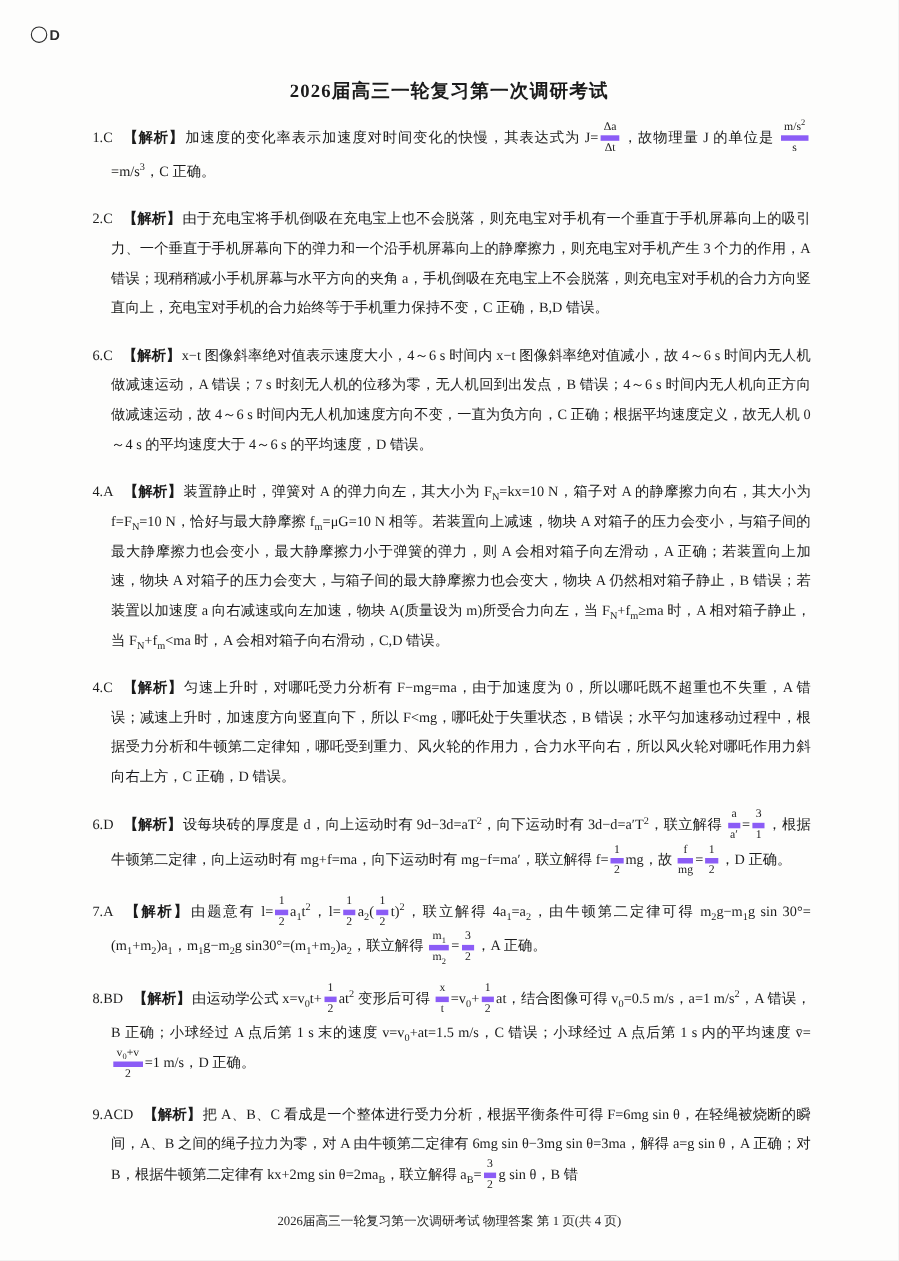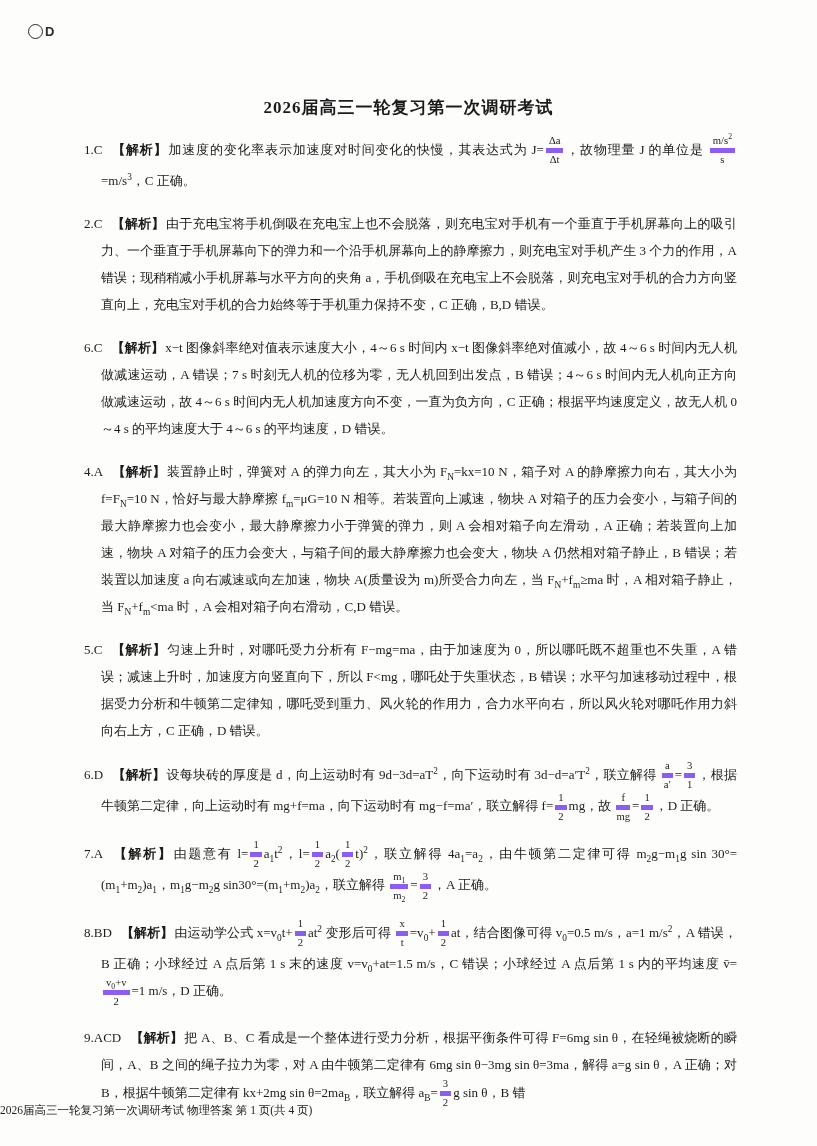--- a/index.html
+++ b/index.html
@@ -5,54 +5,54 @@
   html,body{margin:0;padding:0;background:#e8e8e8;}
   .page{
     width:817px;height:1146px;position:relative;margin:0 auto;
     background:#fdfdfc;color:#1b1b1b;overflow:hidden;
     font-family:"Liberation Serif","DejaVu Serif",serif;
   }
   .logo{position:absolute;top:24px;left:28px;display:flex;align-items:center;gap:2px;
         font-family:"Liberation Sans","DejaVu Sans",sans-serif;}
   .logo-circle{width:13px;height:13px;border:1.6px solid #2b2b2b;border-radius:50%;display:inline-block;}
   .logo-letter{font-size:13px;font-weight:bold;color:#2b2b2b;}
-  .title-block{padding-top:96px;text-align:center;}
+  .title-block{padding-top:71px;text-align:center;}
   .title1{font-size:17px;font-weight:bold;letter-spacing:1px;}
   .title2{font-size:20px;font-weight:bold;margin-top:8px;letter-spacing:1px;}
   .items{margin:14px 64px 0 68px;font-size:13px;line-height:2.08;text-align:justify;}
   .item{margin:16px;padding-left:17px;text-indent:-17px;}
   .item-label{margin-right:9px;}
   .jiexi{font-family:"Liberation Sans","DejaVu Sans",sans-serif;font-weight:bold;margin-right:1px;}
   .item-body sup,.item-body sub{font-size:0.72em;line-height:0;}
   .frac{display:inline-block;vertical-align:middle;text-align:center;
         font-size:0.82em;line-height:1.15;margin:0 2px;text-indent:0;}
   .fnum{display:block;border-bottom:5px solid #8b5cf6;padding:0 3px 1px;}
   .fden{display:block;padding-top:1px;}
-  .footer{position:absolute;left:0;right:0;bottom:28px;text-align:left;font-size:11.5px;color:#222;}
+  .footer{position:absolute;left:0;right:0;bottom:28px;text-align:center;font-size:11.5px;color:#222;}
 </style>
 </head>
 <body>
 
 <div class="page">
 
   <div class="logo">
     <span class="logo-circle"></span>
       <span class="logo-letter">D</span>
   </div>
 
   <div class="title-block">
     <div class="title1">2026届高三一轮复习第一次调研考试</div>
   </div>
 
   <div class="items">
     <p class="item"><span class="item-label">1.C</span><span class="jiexi">【解析】</span><span class="item-body">加速度的变化率表示加速度对时间变化的快慢，其表达式为 J=<span class="frac"><span class="fnum">Δa</span><span class="fden">Δt</span></span>，故物理量 J 的单位是 <span class="frac"><span class="fnum">m/s<sup>2</sup></span><span class="fden">s</span></span>=m/s<sup>3</sup>，C 正确。</span></p>
     <p class="item"><span class="item-label">2.C</span><span class="jiexi">【解析】</span><span class="item-body">由于充电宝将手机倒吸在充电宝上也不会脱落，则充电宝对手机有一个垂直于手机屏幕向上的吸引力、一个垂直于手机屏幕向下的弹力和一个沿手机屏幕向上的静摩擦力，则充电宝对手机产生 3 个力的作用，A 错误；现稍稍减小手机屏幕与水平方向的夹角 a，手机倒吸在充电宝上不会脱落，则充电宝对手机的合力方向竖直向上，充电宝对手机的合力始终等于手机重力保持不变，C 正确，B,D 错误。</span></p>
     <p class="item"><span class="item-label">6.C</span><span class="jiexi">【解析】</span><span class="item-body">x−t 图像斜率绝对值表示速度大小，4～6 s 时间内 x−t 图像斜率绝对值减小，故 4～6 s 时间内无人机做减速运动，A 错误；7 s 时刻无人机的位移为零，无人机回到出发点，B 错误；4～6 s 时间内无人机向正方向做减速运动，故 4～6 s 时间内无人机加速度方向不变，一直为负方向，C 正确；根据平均速度定义，故无人机 0～4 s 的平均速度大于 4～6 s 的平均速度，D 错误。</span></p>
     <p class="item"><span class="item-label">4.A</span><span class="jiexi">【解析】</span><span class="item-body">装置静止时，弹簧对 A 的弹力向左，其大小为 F<sub>N</sub>=kx=10 N，箱子对 A 的静摩擦力向右，其大小为 f=F<sub>N</sub>=10 N，恰好与最大静摩擦 f<sub>m</sub>=μG=10 N 相等。若装置向上减速，物块 A 对箱子的压力会变小，与箱子间的最大静摩擦力也会变小，最大静摩擦力小于弹簧的弹力，则 A 会相对箱子向左滑动，A 正确；若装置向上加速，物块 A 对箱子的压力会变大，与箱子间的最大静摩擦力也会变大，物块 A 仍然相对箱子静止，B 错误；若装置以加速度 a 向右减速或向左加速，物块 A(质量设为 m)所受合力向左，当 F<sub>N</sub>+f<sub>m</sub>≥ma 时，A 相对箱子静止，当 F<sub>N</sub>+f<sub>m</sub>&lt;ma 时，A 会相对箱子向右滑动，C,D 错误。</span></p>
-    <p class="item"><span class="item-label">5.C</span><span class="jiexi">【解析】</span><span class="item-body">匀速上升时，对哪吒受力分析有 F−mg=ma，由于加速度为 0，所以哪吒既不超重也不失重，A 错误；减速上升时，加速度方向竖直向下，所以 F&lt;mg，哪吒处于失重状态，B 错误；水平匀加速移动过程中，根据受力分析和牛顿第二定律知，哪吒受到重力、风火轮的作用力，合力水平向右，所以风火轮对哪吒作用力斜向右上方，C 正确，D 错误。</span></p>
+    <p class="item"><span class="item-label">4.C</span><span class="jiexi">【解析】</span><span class="item-body">匀速上升时，对哪吒受力分析有 F−mg=ma，由于加速度为 0，所以哪吒既不超重也不失重，A 错误；减速上升时，加速度方向竖直向下，所以 F&lt;mg，哪吒处于失重状态，B 错误；水平匀加速移动过程中，根据受力分析和牛顿第二定律知，哪吒受到重力、风火轮的作用力，合力水平向右，所以风火轮对哪吒作用力斜向右上方，C 正确，D 错误。</span></p>
     <p class="item"><span class="item-label">6.D</span><span class="jiexi">【解析】</span><span class="item-body">设每块砖的厚度是 d，向上运动时有 9d−3d=aT<sup>2</sup>，向下运动时有 3d−d=a′T<sup>2</sup>，联立解得 <span class="frac"><span class="fnum">a</span><span class="fden">a′</span></span>=<span class="frac"><span class="fnum">3</span><span class="fden">1</span></span>，根据牛顿第二定律，向上运动时有 mg+f=ma，向下运动时有 mg−f=ma′，联立解得 f=<span class="frac"><span class="fnum">1</span><span class="fden">2</span></span>mg，故 <span class="frac"><span class="fnum">f</span><span class="fden">mg</span></span>=<span class="frac"><span class="fnum">1</span><span class="fden">2</span></span>，D 正确。</span></p>
     <p class="item"><span class="item-label">7.A</span><span class="jiexi">【解析】</span><span class="item-body">由题意有 l=<span class="frac"><span class="fnum">1</span><span class="fden">2</span></span>a<sub>1</sub>t<sup>2</sup>，l=<span class="frac"><span class="fnum">1</span><span class="fden">2</span></span>a<sub>2</sub>(<span class="frac"><span class="fnum">1</span><span class="fden">2</span></span>t)<sup>2</sup>，联立解得 4a<sub>1</sub>=a<sub>2</sub>，由牛顿第二定律可得 m<sub>2</sub>g−m<sub>1</sub>g sin 30°=(m<sub>1</sub>+m<sub>2</sub>)a<sub>1</sub>，m<sub>1</sub>g−m<sub>2</sub>g sin30°=(m<sub>1</sub>+m<sub>2</sub>)a<sub>2</sub>，联立解得 <span class="frac"><span class="fnum">m<sub>1</sub></span><span class="fden">m<sub>2</sub></span></span>=<span class="frac"><span class="fnum">3</span><span class="fden">2</span></span>，A 正确。</span></p>
     <p class="item"><span class="item-label">8.BD</span><span class="jiexi">【解析】</span><span class="item-body">由运动学公式 x=v<sub>0</sub>t+<span class="frac"><span class="fnum">1</span><span class="fden">2</span></span>at<sup>2</sup> 变形后可得 <span class="frac"><span class="fnum">x</span><span class="fden">t</span></span>=v<sub>0</sub>+<span class="frac"><span class="fnum">1</span><span class="fden">2</span></span>at，结合图像可得 v<sub>0</sub>=0.5 m/s，a=1 m/s<sup>2</sup>，A 错误，B 正确；小球经过 A 点后第 1 s 末的速度 v=v<sub>0</sub>+at=1.5 m/s，C 错误；小球经过 A 点后第 1 s 内的平均速度 v̄=<span class="frac"><span class="fnum">v<sub>0</sub>+v</span><span class="fden">2</span></span>=1 m/s，D 正确。</span></p>
     <p class="item"><span class="item-label">9.ACD</span><span class="jiexi">【解析】</span><span class="item-body">把 A、B、C 看成是一个整体进行受力分析，根据平衡条件可得 F=6mg sin θ，在轻绳被烧断的瞬间，A、B 之间的绳子拉力为零，对 A 由牛顿第二定律有 6mg sin θ−3mg sin θ=3ma，解得 a=g sin θ，A 正确；对 B，根据牛顿第二定律有 kx+2mg sin θ=2ma<sub>B</sub>，联立解得 a<sub>B</sub>=<span class="frac"><span class="fnum">3</span><span class="fden">2</span></span>g sin θ，B 错</span></p>
   </div>
 
   <div class="footer">2026届高三一轮复习第一次调研考试 物理答案 第 1 页(共 4 页)</div>
 
 </div>
 

